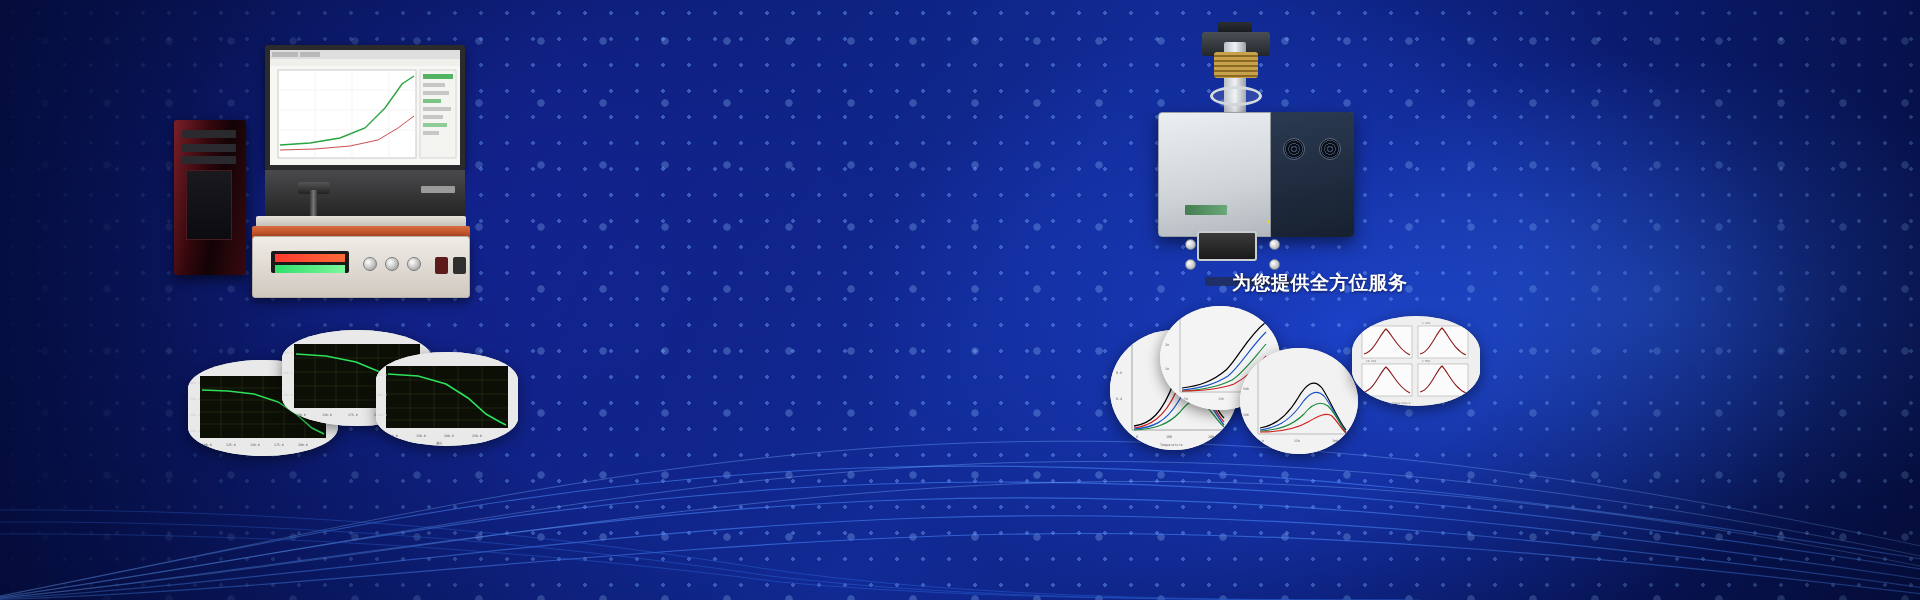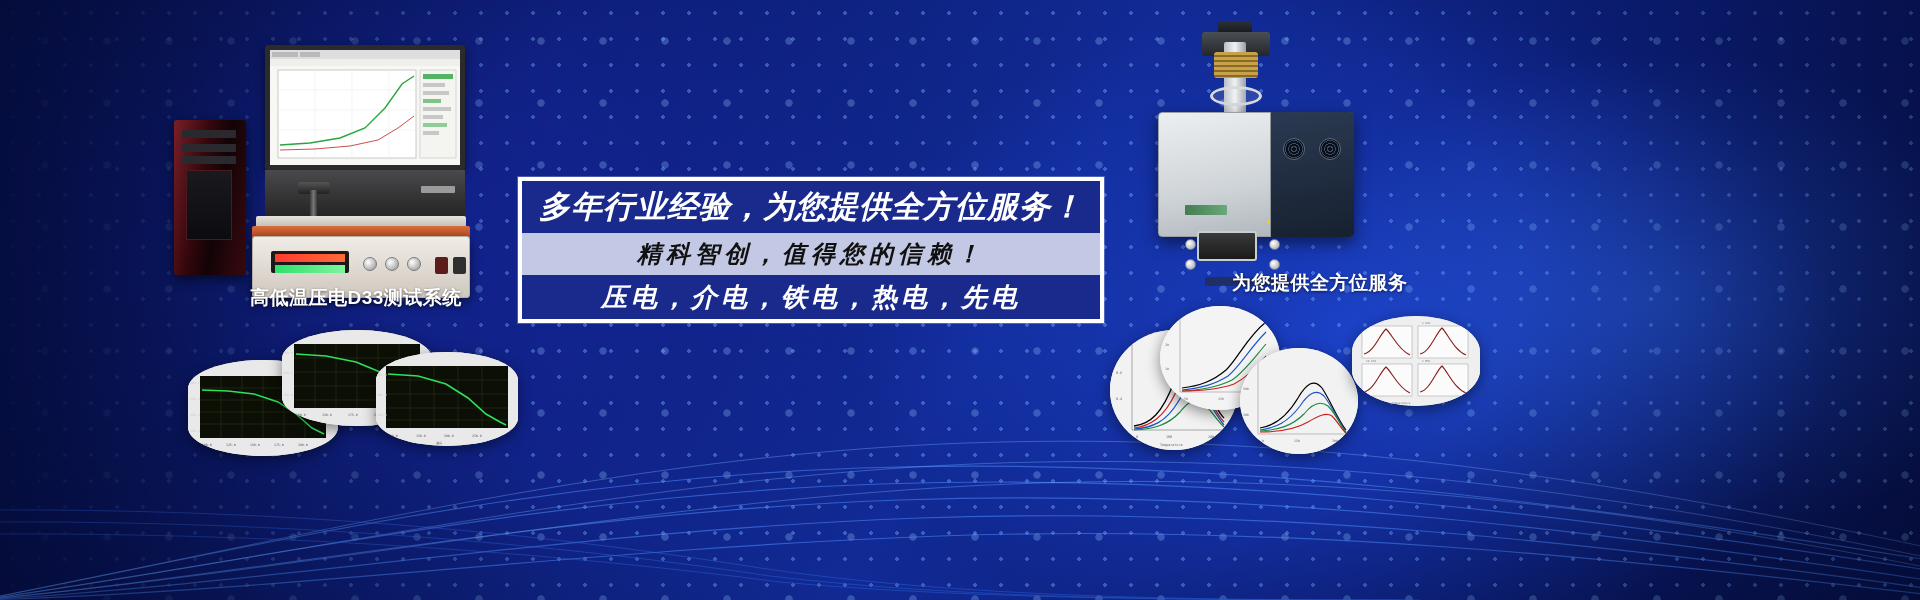--- a/index.html
+++ b/index.html
@@ -427,33 +427,21 @@
       <g class="spark-label dk">
         <text x="12" y="85">100.0</text>
           <text x="40" y="85">150.0</text>
         <text x="68" y="85">200.0</text>
           <text x="96" y="85">250.0</text>
         <text x="60" y="92">温度</text>
       </g>
     </svg>
   </div>
 
-  <div class="caption" id="cap-left">高低温压电D33测试系统</div>
-
-  <div id="slogan-panel">
-    <div class="panel-row row-1">
-      <span class="slogan-txt">多年行业经验，为您提供全方位服务！</span>
-    </div>
-    <div class="panel-row row-2">
-      <span class="slogan-txt">精科智创，值得您的信赖！</span>
-    </div>
-    <div class="panel-row row-3">
-      <span class="slogan-txt">压电，介电，铁电，热电，先电</span>
-    </div>
-  </div>
+
 
   <div id="product-right">
     <div class="r-head-top"></div>
     <div class="r-head"></div>
     <div class="r-column"></div>
     <div class="r-coil"></div>
     <div class="r-ring"></div>
     <div class="r-body">
       <div class="r-logo"></div>
       <div class="r-window"></div>

